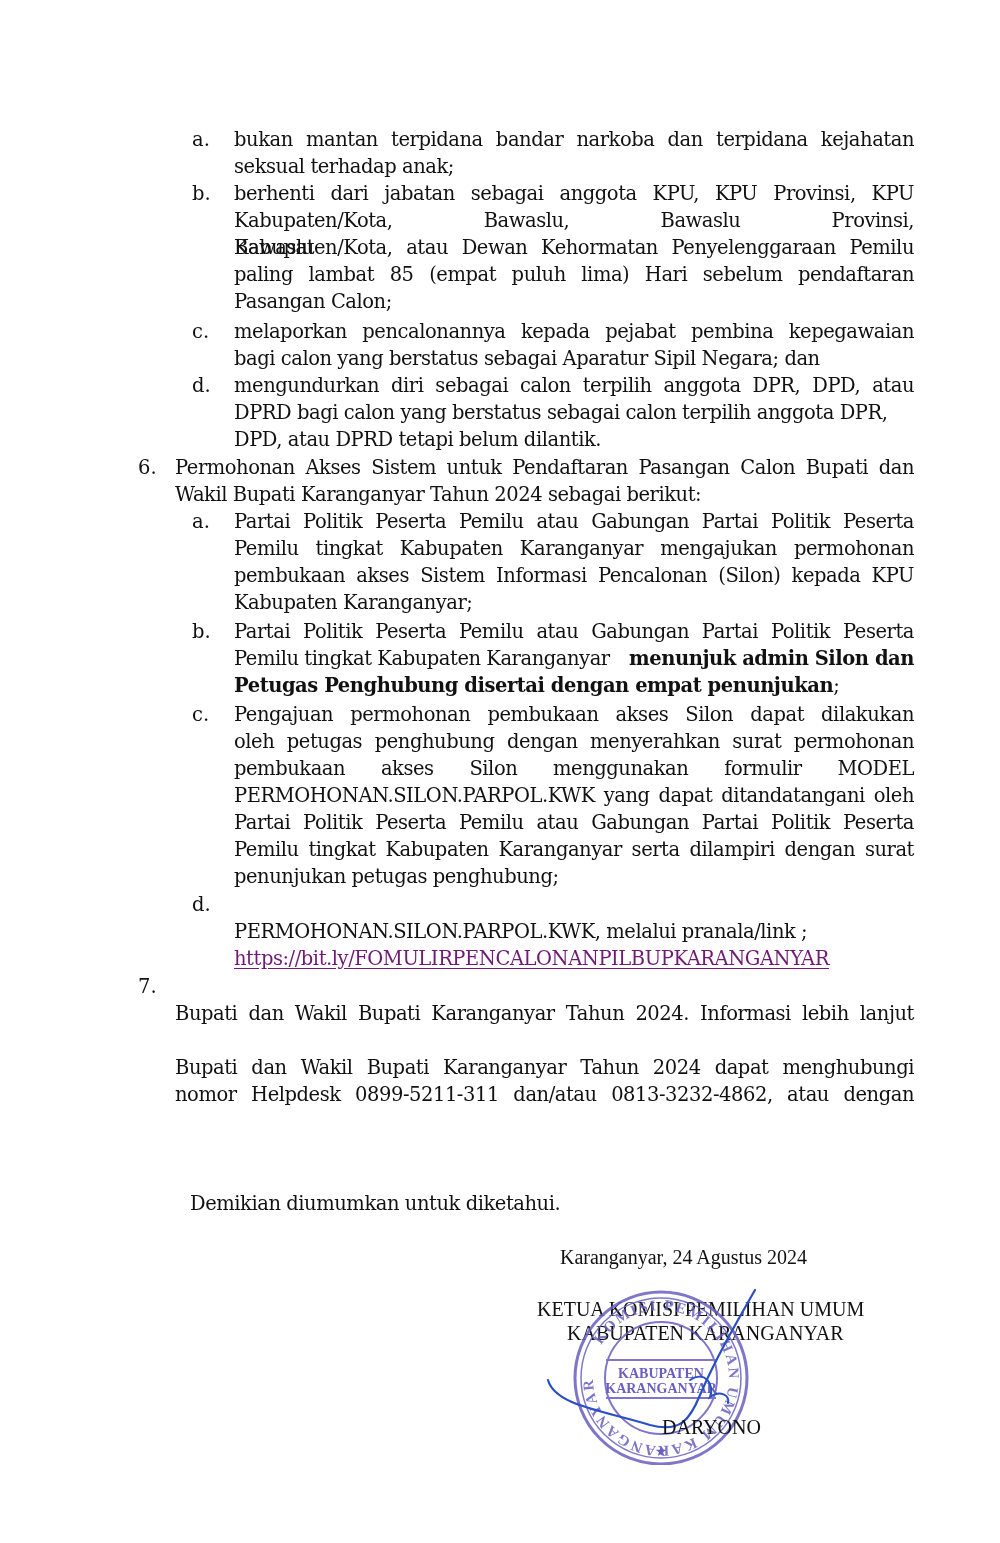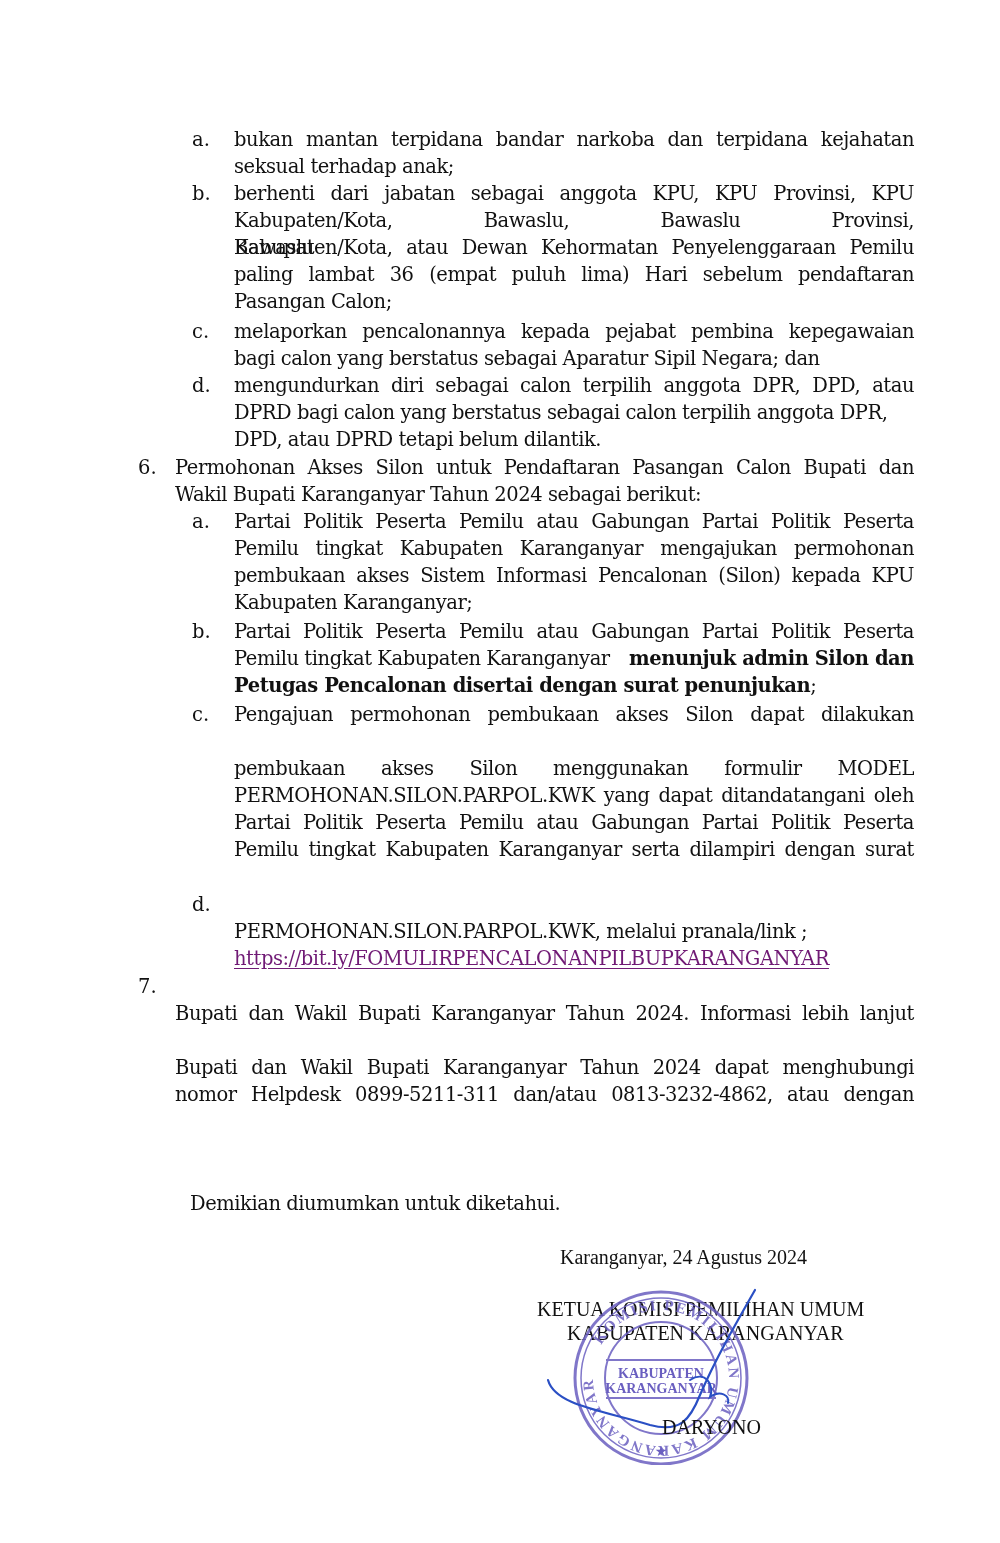--- a/index.html
+++ b/index.html
@@ -26,53 +26,55 @@
 <div class="page">
 
   <div class="marker" style="left:192px;top:126px">a.</div>
   <div class="line just" style="left:234px;top:126px;width:680px">bukan mantan terpidana bandar narkoba dan terpidana kejahatan</div>
   <div class="line" style="left:234px;top:153px">seksual terhadap anak;</div>
 
   <div class="marker" style="left:192px;top:180px">b.</div>
   <div class="line just" style="left:234px;top:180px;width:680px">berhenti dari jabatan sebagai anggota KPU, KPU Provinsi, KPU</div>
   <div class="line just" style="left:234px;top:207px;width:680px;word-spacing:58px">Kabupaten/Kota, Bawaslu, Bawaslu Provinsi, Bawaslu</div>
   <div class="line just" style="left:234px;top:234px;width:680px">Kabupaten/Kota, atau Dewan Kehormatan Penyelenggaraan Pemilu</div>
-  <div class="line just" style="left:234px;top:261px;width:680px">paling lambat 36 (empat puluh lima) Hari sebelum pendaftaran</div>
+  <div class="line just" style="left:234px;top:261px;width:680px">paling lambat 85 (empat puluh lima) Hari sebelum pendaftaran</div>
   <div class="line" style="left:234px;top:288px">Pasangan Calon;</div>
 
   <div class="marker" style="left:192px;top:318px">c.</div>
   <div class="line just" style="left:234px;top:318px;width:680px">melaporkan pencalonannya kepada pejabat pembina kepegawaian</div>
   <div class="line" style="left:234px;top:345px">bagi calon yang berstatus sebagai Aparatur Sipil Negara; dan</div>
 
   <div class="marker" style="left:192px;top:372px">d.</div>
   <div class="line just" style="left:234px;top:372px;width:680px">mengundurkan diri sebagai calon terpilih anggota DPR, DPD, atau</div>
   <div class="line" style="left:234px;top:399px">DPRD bagi calon yang berstatus sebagai calon terpilih anggota DPR,</div>
   <div class="line" style="left:234px;top:426px">DPD, atau DPRD tetapi belum dilantik.</div>
 
   <div class="marker" style="left:138px;top:454px">6.</div>
-  <div class="line just" style="left:175px;top:454px;width:739px">Permohonan Akses Silon untuk Pendaftaran Pasangan Calon Bupati dan</div>
+  <div class="line just" style="left:175px;top:454px;width:739px">Permohonan Akses Sistem untuk Pendaftaran Pasangan Calon Bupati dan</div>
   <div class="line" style="left:175px;top:481px">Wakil Bupati Karanganyar Tahun 2024 sebagai berikut:</div>
 
   <div class="marker" style="left:192px;top:508px">a.</div>
   <div class="line just" style="left:234px;top:508px;width:680px">Partai Politik Peserta Pemilu atau Gabungan Partai Politik Peserta</div>
   <div class="line just" style="left:234px;top:535px;width:680px">Pemilu tingkat Kabupaten Karanganyar mengajukan permohonan</div>
   <div class="line just" style="left:234px;top:562px;width:680px">pembukaan akses Sistem Informasi Pencalonan (Silon) kepada KPU</div>
   <div class="line" style="left:234px;top:589px">Kabupaten Karanganyar;</div>
 
   <div class="marker" style="left:192px;top:618px">b.</div>
   <div class="line just" style="left:234px;top:618px;width:680px">Partai Politik Peserta Pemilu atau Gabungan Partai Politik Peserta</div>
   <div class="line" style="left:234px;top:645px;width:680px"><span>Pemilu tingkat Kabupaten Karanganyar </span><span class="bold" style="float:right">menunjuk admin Silon dan</span></div>
-  <div class="line" style="left:234px;top:672px"><span class="bold">Petugas Pencalonan disertai dengan surat penunjukan</span><span>;</span></div>
+  <div class="line" style="left:234px;top:672px"><span class="bold">Petugas Penghubung disertai dengan empat penunjukan</span><span>;</span></div>
 
   <div class="marker" style="left:192px;top:701px">c.</div>
   <div class="line just" style="left:234px;top:701px;width:680px">Pengajuan permohonan pembukaan akses Silon dapat dilakukan</div>
+  <div class="line just" style="left:234px;top:728px;width:680px">oleh petugas penghubung dengan menyerahkan surat permohonan</div>
   <div class="line just" style="left:234px;top:755px;width:680px;word-spacing:30px">pembukaan akses Silon menggunakan formulir MODEL</div>
   <div class="line just" style="left:234px;top:782px;width:680px">PERMOHONAN.SILON.PARPOL.KWK yang dapat ditandatangani oleh</div>
   <div class="line just" style="left:234px;top:809px;width:680px">Partai Politik Peserta Pemilu atau Gabungan Partai Politik Peserta</div>
   <div class="line just" style="left:234px;top:836px;width:680px">Pemilu tingkat Kabupaten Karanganyar serta dilampiri dengan surat</div>
+  <div class="line" style="left:234px;top:863px">penunjukan petugas penghubung;</div>
 
   <div class="marker" style="left:192px;top:891px">d.</div>
   <div class="line" style="left:234px;top:918px">PERMOHONAN.SILON.PARPOL.KWK, melalui pranala/link ;</div>
   <a class="line link" style="left:234px;top:945px" href="#">https://bit.ly/FOMULIRPENCALONANPILBUPKARANGANYAR</a>
 
   <div class="marker" style="left:138px;top:973px">7.</div>
   <div class="line just" style="left:175px;top:1000px;width:739px">Bupati dan Wakil Bupati Karanganyar Tahun 2024. Informasi lebih lanjut</div>
   <div class="line just" style="left:175px;top:1054px;width:739px">Bupati dan Wakil Bupati Karanganyar Tahun 2024 dapat menghubungi</div>
   <div class="line just" style="left:175px;top:1081px;width:739px">nomor Helpdesk 0899-5211-311 dan/atau 0813-3232-4862, atau dengan</div>
 

